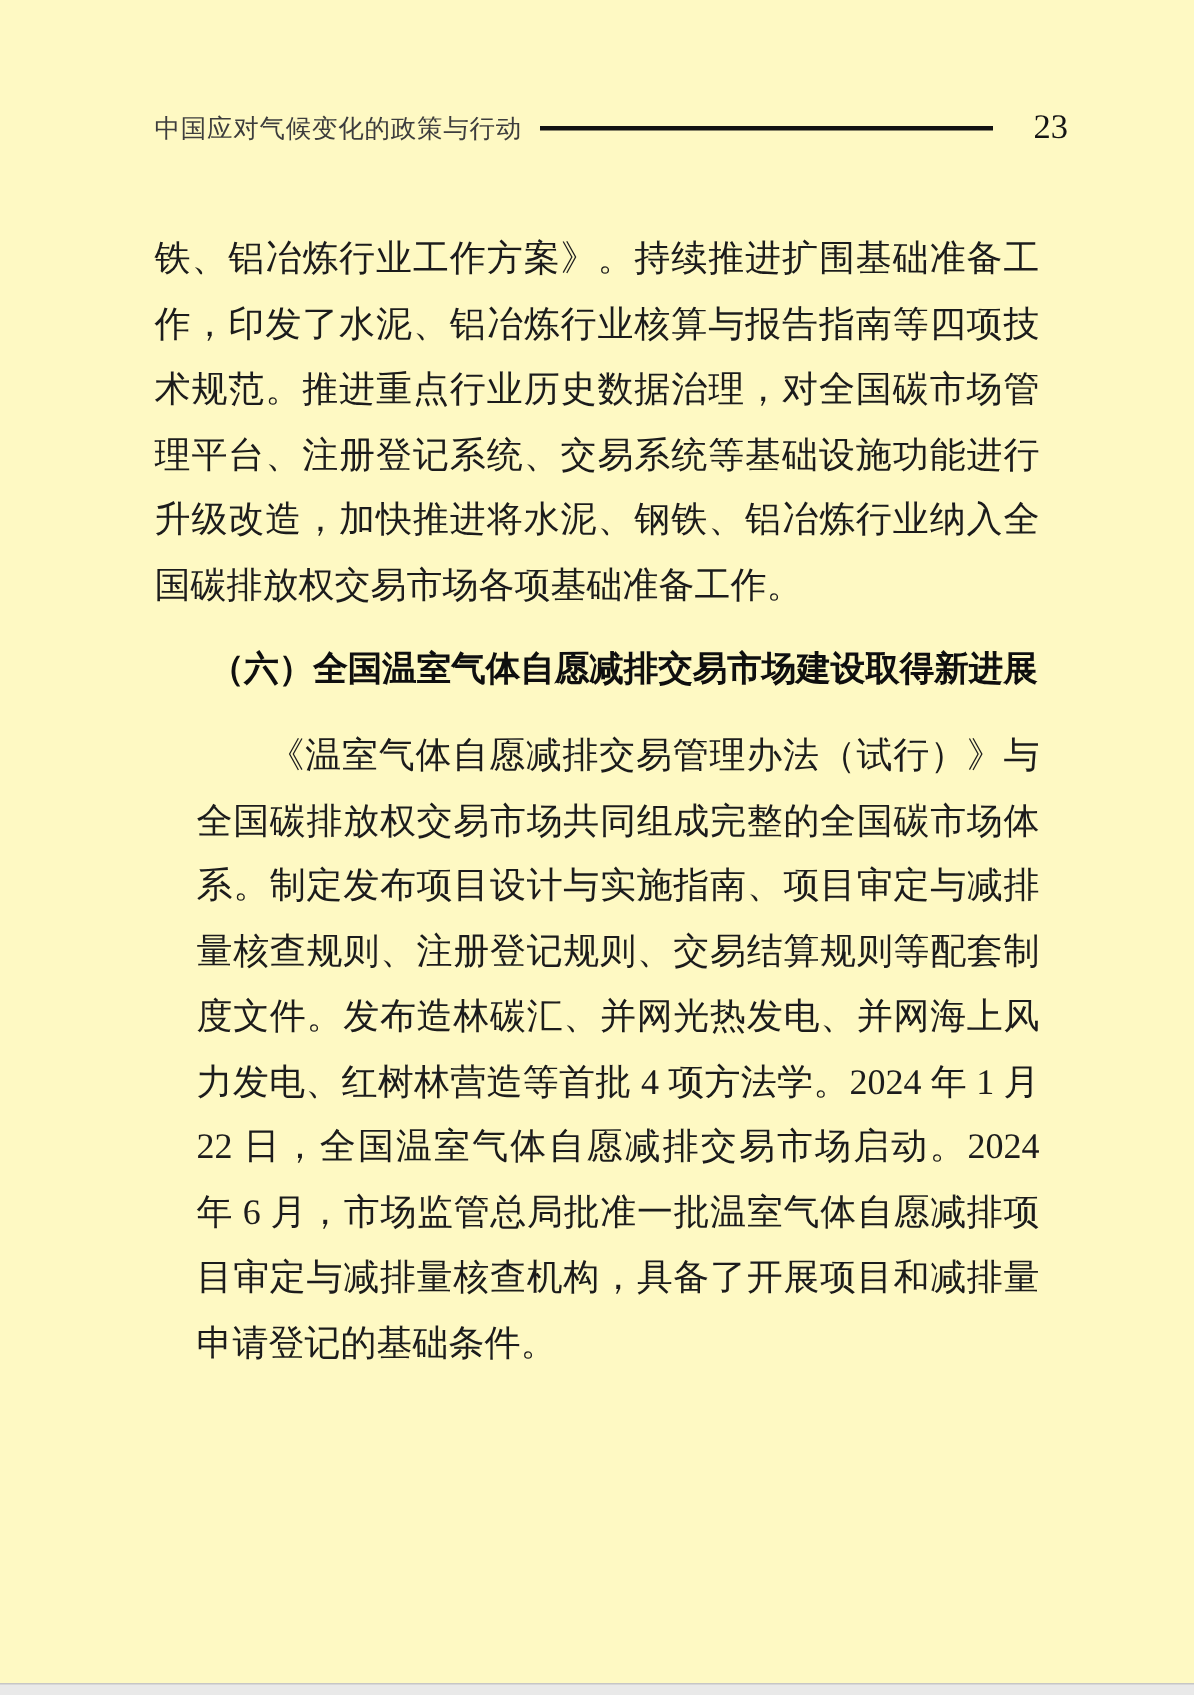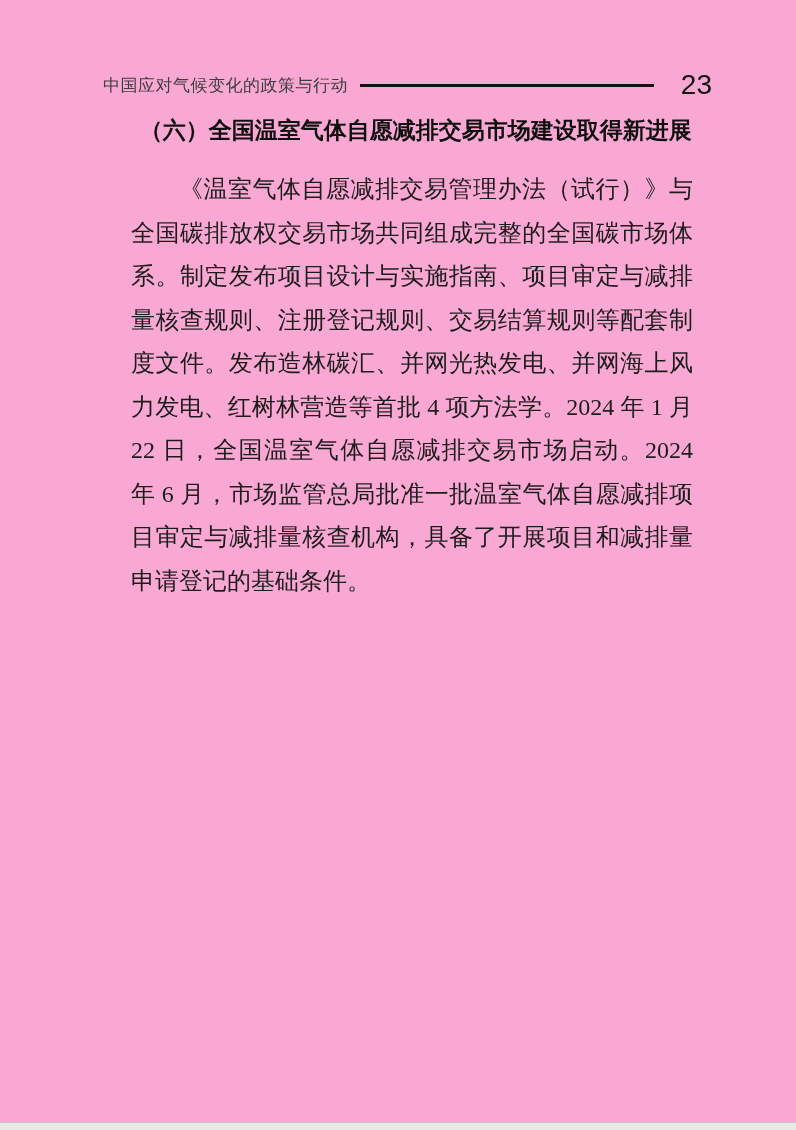--- a/index.html
+++ b/index.html
@@ -4,21 +4,21 @@
 <style>
   html, body {
     margin: 0;
     padding: 0;
     background: #ffffff;
   }
   .page {
     position: relative;
     width: 796px;
     height: 1130px;
-    background: #f9a8d4;
+    background: #fef9c3;
     overflow: hidden;
   }
   .page-header {
     position: absolute;
     top: 72px;
     left: 103px;
     right: 84px;
     height: 26px;
     display: flex;
     align-items: center;
@@ -32,22 +32,22 @@
     flex: 0 0 auto;
   }
   .header-rule {
     flex: 1 1 auto;
     height: 3px;
     background: #121212;
     margin-left: 12px;
     margin-right: 27px;
   }
   .page-number {
-    font-family: Liberation Sans, sans-serif;
-    font-size: 28px;
+    font-family: Liberation Serif, serif;
+    font-size: 23px;
     color: #141414;
     flex: 0 0 auto;
   }
   .content {
     position: absolute;
     top: 98px;
     left: 103px;
     width: 590px;
   }
   .body-para {
@@ -93,20 +93,21 @@
 
 <div class="page">
 
   <header class="page-header">
     <span class="header-title">中国应对气候变化的政策与行动</span>
     <span class="header-rule"></span>
     <span class="page-number">23</span>
   </header>
 
   <main class="content">
+    <p class="body-para para-continuation">铁、铝冶炼行业工作方案》。持续推进扩围基础准备工作，印发了水泥、铝冶炼行业核算与报告指南等四项技术规范。推进重点行业历史数据治理，对全国碳市场管理平台、注册登记系统、交易系统等基础设施功能进行升级改造，加快推进将水泥、钢铁、铝冶炼行业纳入全国碳排放权交易市场各项基础准备工作。</p>
 
     <h2 class="section-heading">（六）全国温室气体自愿减排交易市场建设取得新进展</h2>
 
     <p class="body-para para-indent">《温室气体自愿减排交易管理办法（试行）》与全国碳排放权交易市场共同组成完整的全国碳市场体系。制定发布项目设计与实施指南、项目审定与减排量核查规则、注册登记规则、交易结算规则等配套制度文件。发布造林碳汇、并网光热发电、并网海上风力发电、红树林营造等首批 4 项方法学。2024 年 1 月 22 日，全国温室气体自愿减排交易市场启动。2024 年 6 月，市场监管总局批准一批温室气体自愿减排项目审定与减排量核查机构，具备了开展项目和减排量申请登记的基础条件。</p>
   </main>
 
   <div class="page-bottom-edge"></div>
 
 </div>
 

